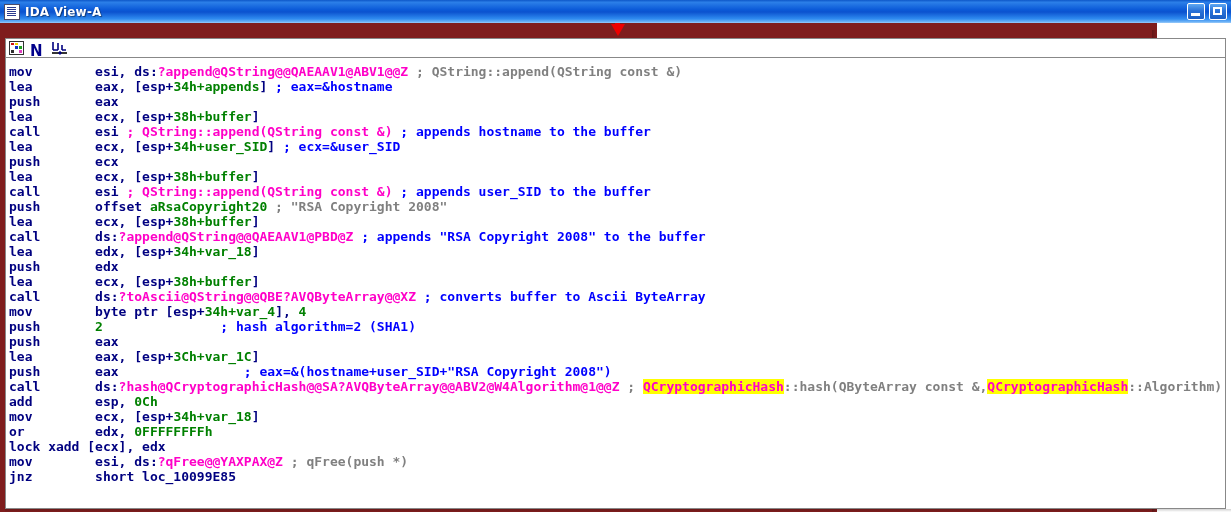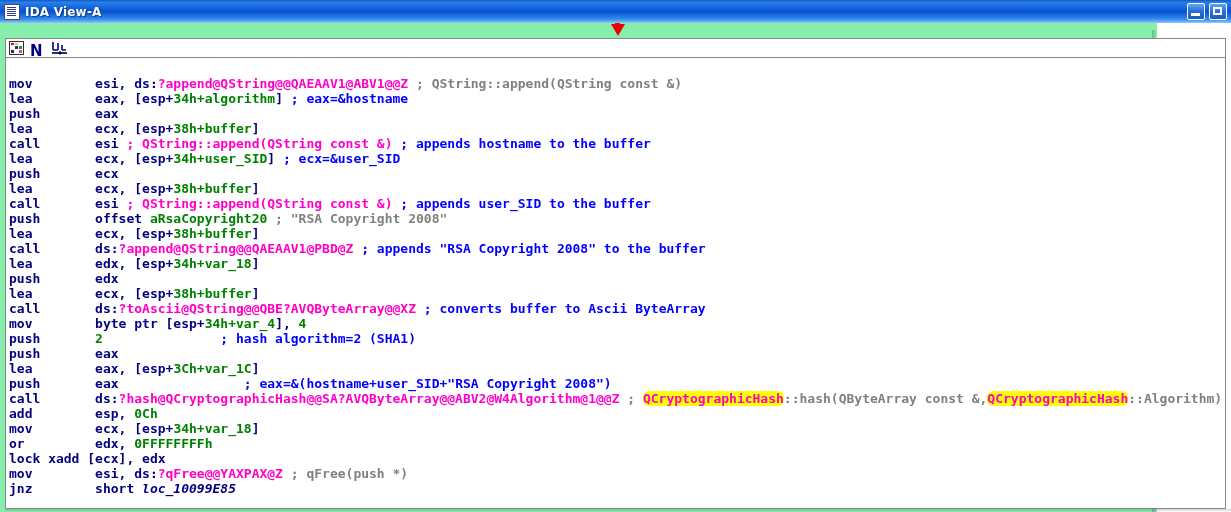--- a/index.html
+++ b/index.html
@@ -13,21 +13,21 @@
     height: 512px;
     overflow: hidden;
     font-family: "DejaVu Sans Mono", "Liberation Mono", monospace;
   }
 
   
   #ida-window {
     position: relative;
     width: 1157px;
     height: 512px;
-    background: #86efac;
+    background: #7f1d1d;
     box-sizing: border-box;
   }
 
   
   #title-bar {
     position: absolute;
     left: 0; top: 0;
     width: 1231px;
     height: 23px;
     background: linear-gradient(to bottom,
@@ -172,43 +172,43 @@
     width: 1221px;
     height: 452px;
     background: #ffffff;
     border: 1px solid #888888;
     box-sizing: border-box;
     overflow: hidden;
     z-index: 3;
   }
   #code-inner {
     position: absolute;
-    left: 0; top: 16px;
+    left: 0; top: 4px;
     padding: 2px 0 0 3px;
   }
 
   .code-line {
     height: 15px;
     line-height: 15px;
     white-space: pre;
     font-family: "DejaVu Sans Mono", "Liberation Mono", monospace;
     font-size: 13px;
     font-weight: bold;
     letter-spacing: 0px;
   }
 
   
   .mn   { color: #000080; }   
   .reg  { color: #000080; }   
   .num  { color: #008000; }   
-  .loc  { color: #000080; font-style: italic; }   
+  .loc  { color: #000080; }   
   .sym  { color: #ff00c8; }   
   .dcmt { color: #808080; }   
   .ucmt { color: #0000ff; }   
-  .hl   { background: #ffff00; color: #ff00c8; border-radius: 6px; }
+  .hl   { background: #ffff00; color: #ff00c8; }
 
   
   #shadow-right {
     position: absolute;
     right: 0; top: 30px;
     width: 5px; height: 482px;
     background: linear-gradient(to right, rgba(0,0,0,0.22), rgba(0,0,0,0));
     z-index: 2;
   }
   #shadow-bottom {
@@ -256,21 +256,21 @@
         <path d="M2 1 V9 M2 9 H7 M7 2 V9 M11 4 V9 M11 9 H15" stroke="#000080" stroke-width="1.6" fill="none"></path>
         <path d="M1 12 H16" stroke="#000000" stroke-width="1.6"></path>
         <path d="M9 10 L9 13 M7.5 11.5 L9 13 L10.5 11.5" stroke="#000080" stroke-width="1.3" fill="none"></path>
       </svg>
     </span>
   </div>
 
   <div id="code-pane">
     <div id="code-inner">
         <div class="code-line"><span class="mn">mov        </span><span class="reg">esi, ds:</span><span class="sym">?append@QString@@QAEAAV1@ABV1@@Z</span><span class="dcmt"> ; QString::append(QString const &amp;)</span></div>
-        <div class="code-line"><span class="mn">lea        </span><span class="reg">eax, [esp+</span><span class="num">34h+algorithm</span><span class="reg">]</span><span class="ucmt"> ; eax=&amp;hostname</span></div>
+        <div class="code-line"><span class="mn">lea        </span><span class="reg">eax, [esp+</span><span class="num">34h+appends</span><span class="reg">]</span><span class="ucmt"> ; eax=&amp;hostname</span></div>
         <div class="code-line"><span class="mn">push       </span><span class="reg">eax</span></div>
         <div class="code-line"><span class="mn">lea        </span><span class="reg">ecx, [esp+</span><span class="num">38h+buffer</span><span class="reg">]</span></div>
         <div class="code-line"><span class="mn">call       </span><span class="reg">esi </span><span class="sym">; QString::append(QString const &amp;)</span><span class="ucmt"> ; appends hostname to the buffer</span></div>
         <div class="code-line"><span class="mn">lea        </span><span class="reg">ecx, [esp+</span><span class="num">34h+user_SID</span><span class="reg">]</span><span class="ucmt"> ; ecx=&amp;user_SID</span></div>
         <div class="code-line"><span class="mn">push       </span><span class="reg">ecx</span></div>
         <div class="code-line"><span class="mn">lea        </span><span class="reg">ecx, [esp+</span><span class="num">38h+buffer</span><span class="reg">]</span></div>
         <div class="code-line"><span class="mn">call       </span><span class="reg">esi </span><span class="sym">; QString::append(QString const &amp;)</span><span class="ucmt"> ; appends user_SID to the buffer</span></div>
         <div class="code-line"><span class="mn">push       </span><span class="reg">offset </span><span class="num">aRsaCopyright20</span><span class="dcmt"> ; "RSA Copyright 2008"</span></div>
         <div class="code-line"><span class="mn">lea        </span><span class="reg">ecx, [esp+</span><span class="num">38h+buffer</span><span class="reg">]</span></div>
         <div class="code-line"><span class="mn">call       </span><span class="reg">ds:</span><span class="sym">?append@QString@@QAEAAV1@PBD@Z</span><span class="ucmt"> ; appends "RSA Copyright 2008" to the buffer</span></div>

